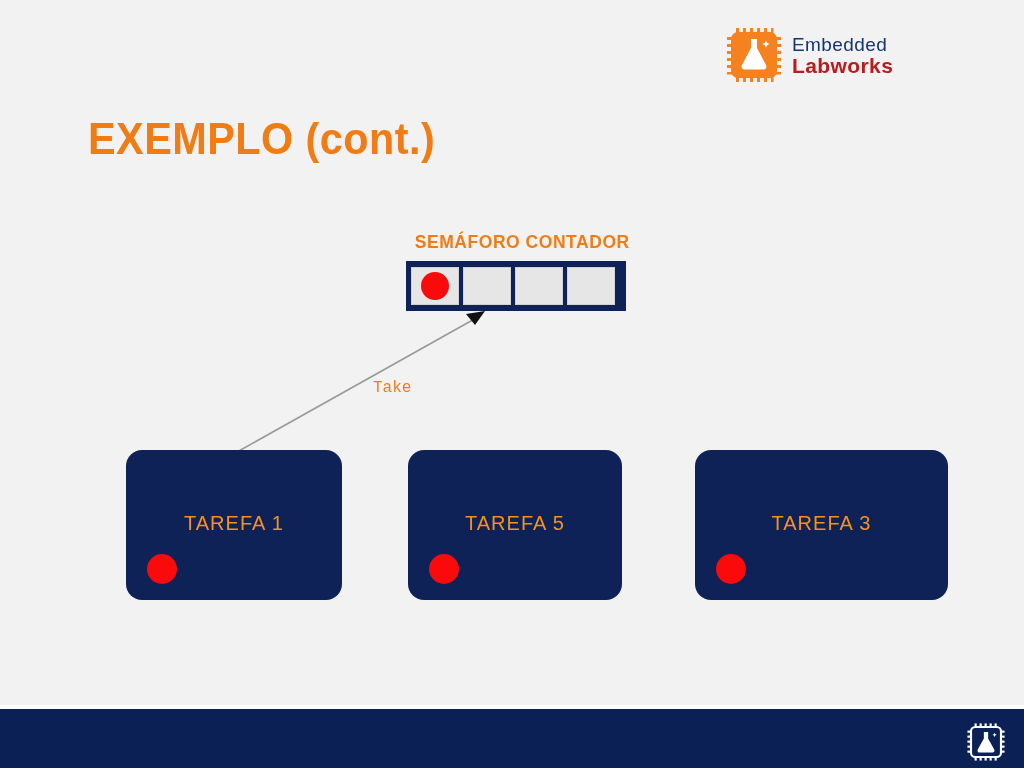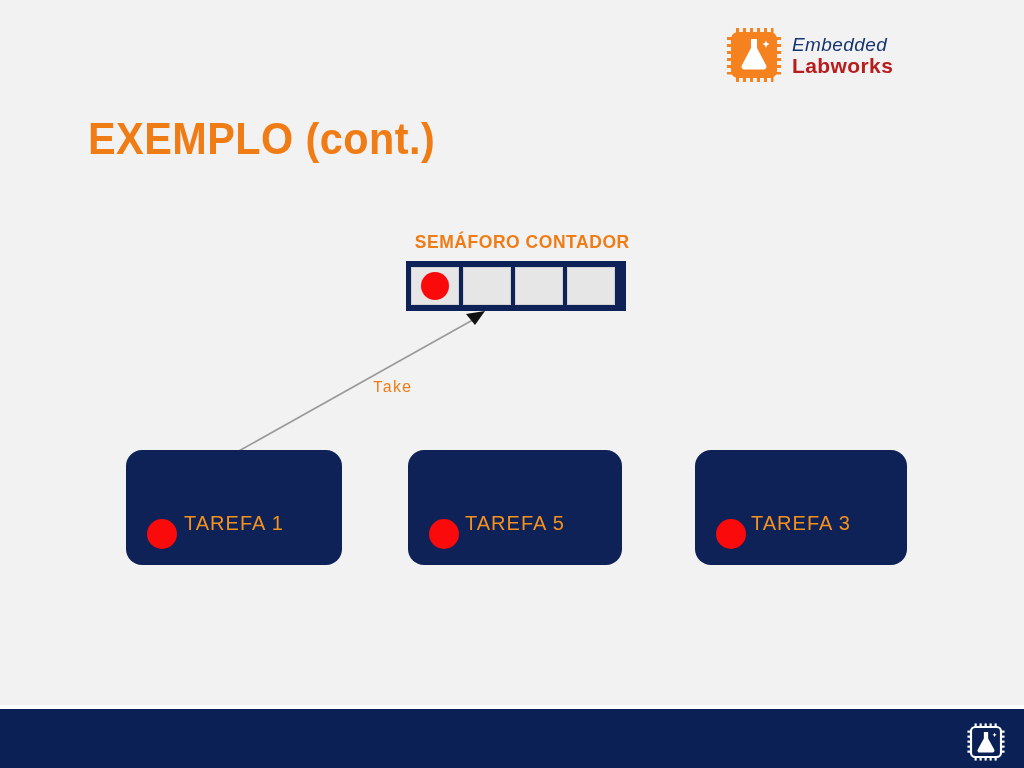--- a/index.html
+++ b/index.html
@@ -42,21 +42,20 @@
     display: flex;
     flex-direction: column;
     line-height: 1.05;
     padding-top: 2px;
   }
   .brand-line1 {
     color: #16356e;
     font-size: 19px;
     letter-spacing: 0.4px;
     font-weight: 400;
-    font-style: italic;
   }
   .brand-line2 {
     color: #b91c1c;
     font-size: 21px;
     letter-spacing: 0.4px;
     font-weight: bold;
   }
 
   
   .slide-title {
@@ -136,21 +135,21 @@
     color: #f07c16;
     font-size: 16px;
     font-family: Liberation Mono, monospace;
   }
 
   
   .task {
     position: absolute;
     background: #0f2257;
     border-radius: 16px;
-    height: 115px;
+    height: 150px;
   }
   .task-label {
     position: absolute;
     left: 0;
     right: 0;
     top: 62px;
     text-align: center;
     color: #f5921e;
     font-size: 20px;
     letter-spacing: 1px;
@@ -159,21 +158,21 @@
     position: absolute;
     left: 21px;
     bottom: 16px;
     width: 30px;
     height: 30px;
     border-radius: 50%;
     background: #fa0a0a;
   }
   #task-1 { left: 126px; top: 450px; width: 216px; }
   #task-2 { left: 408px; top: 450px; width: 214px; }
-  #task-3 { left: 695px; top: 450px; width: 212px; }
+  #task-3 { left: 695px; top: 450px; width: 212px; padding-left: 41px; }
 
   
   .footer-rule {
     position: absolute;
     left: 0;
     top: 705px;
     width: 1024px;
     height: 4px;
     background: #ffffff;
   }

